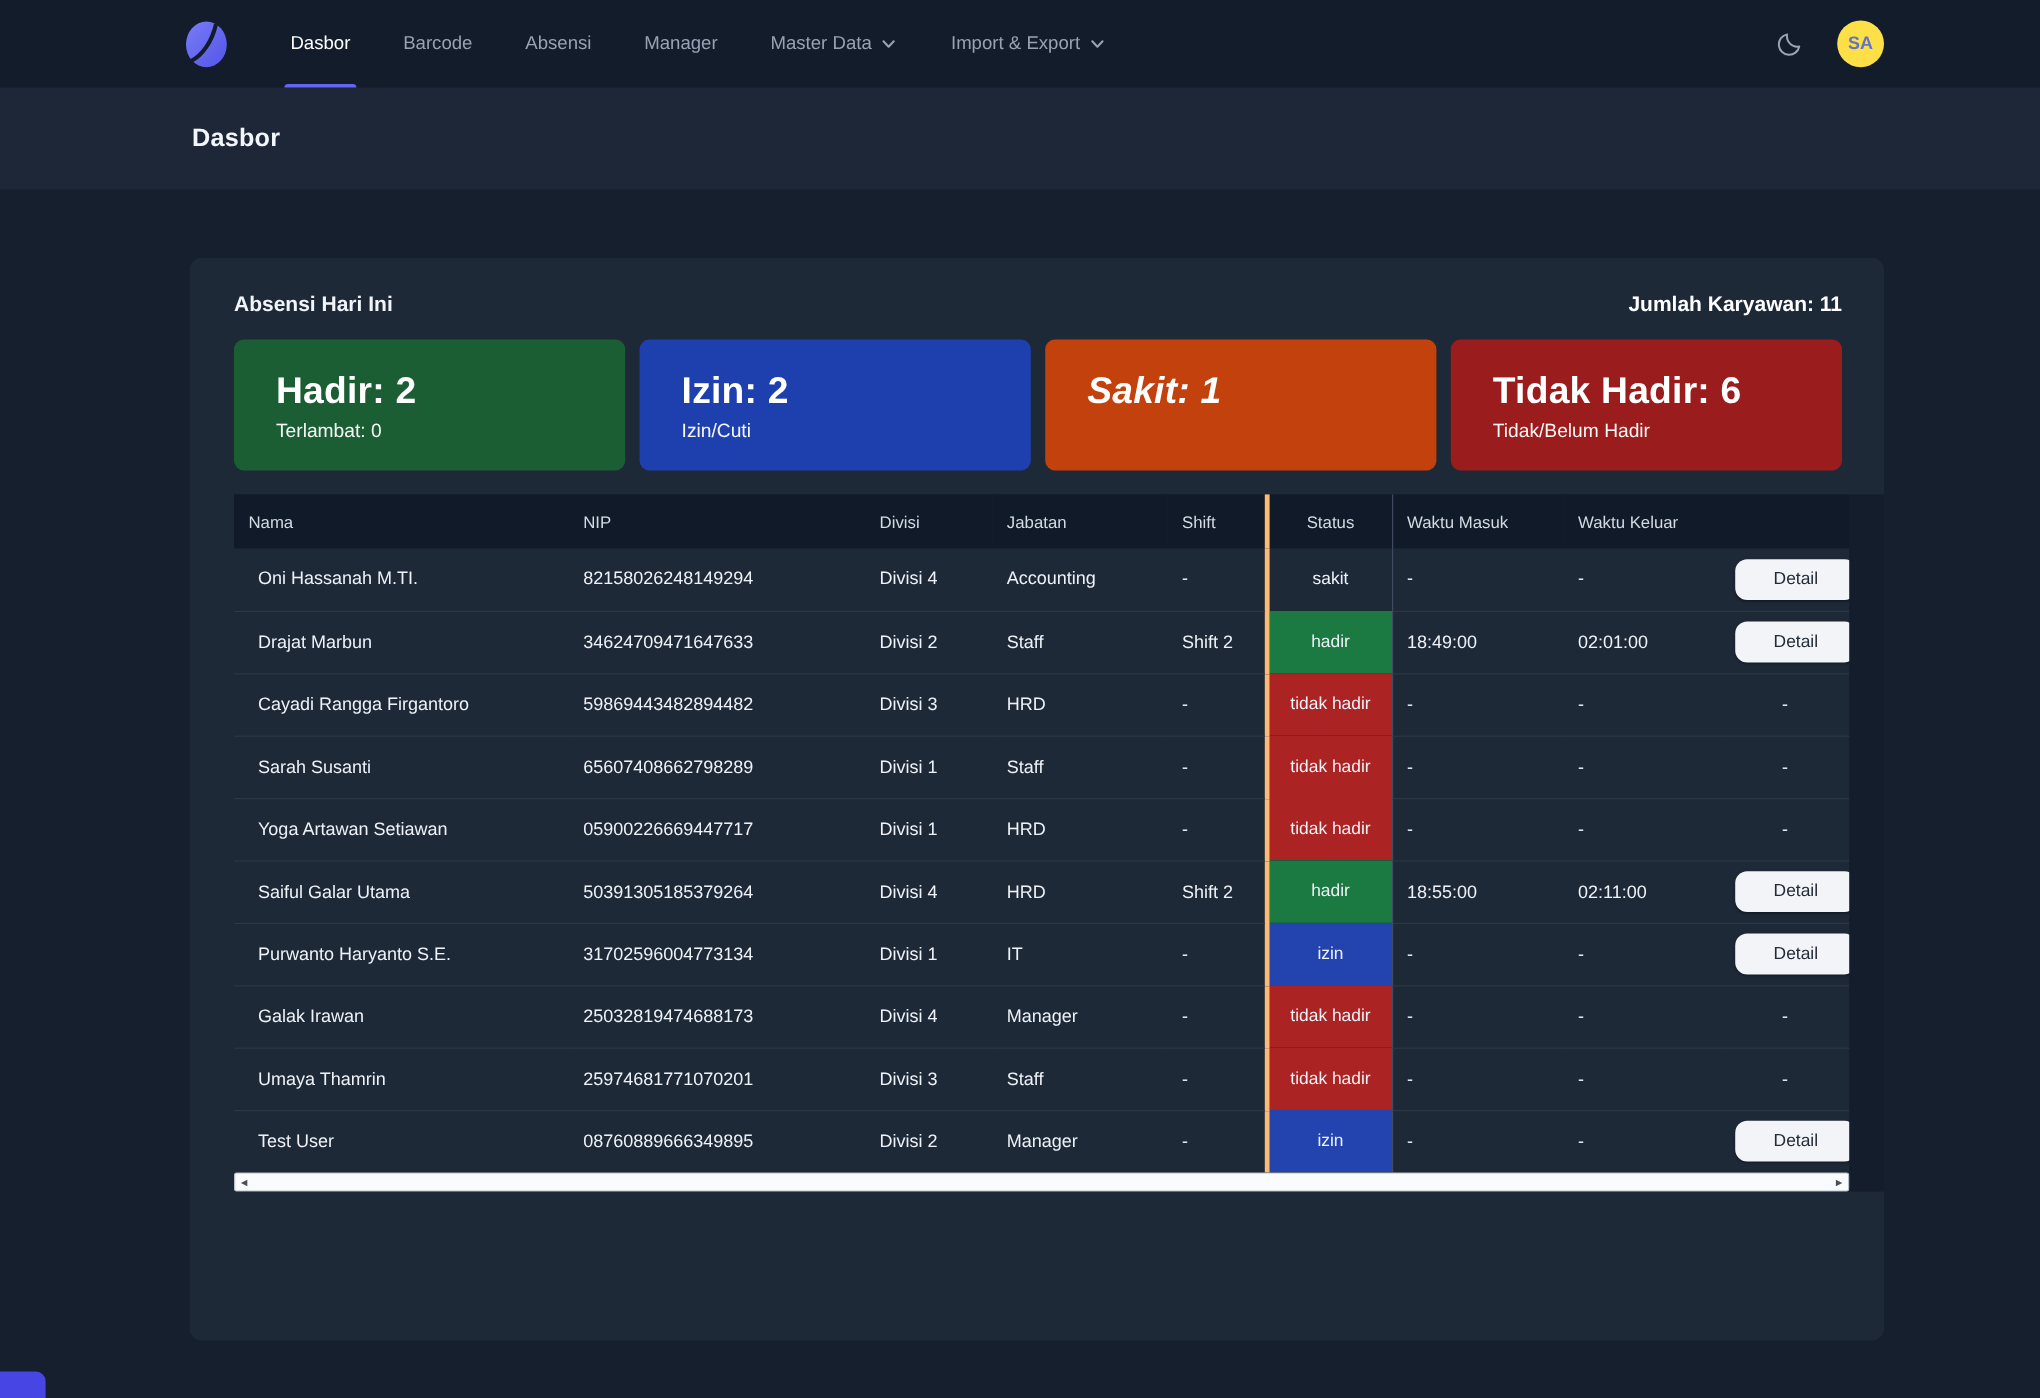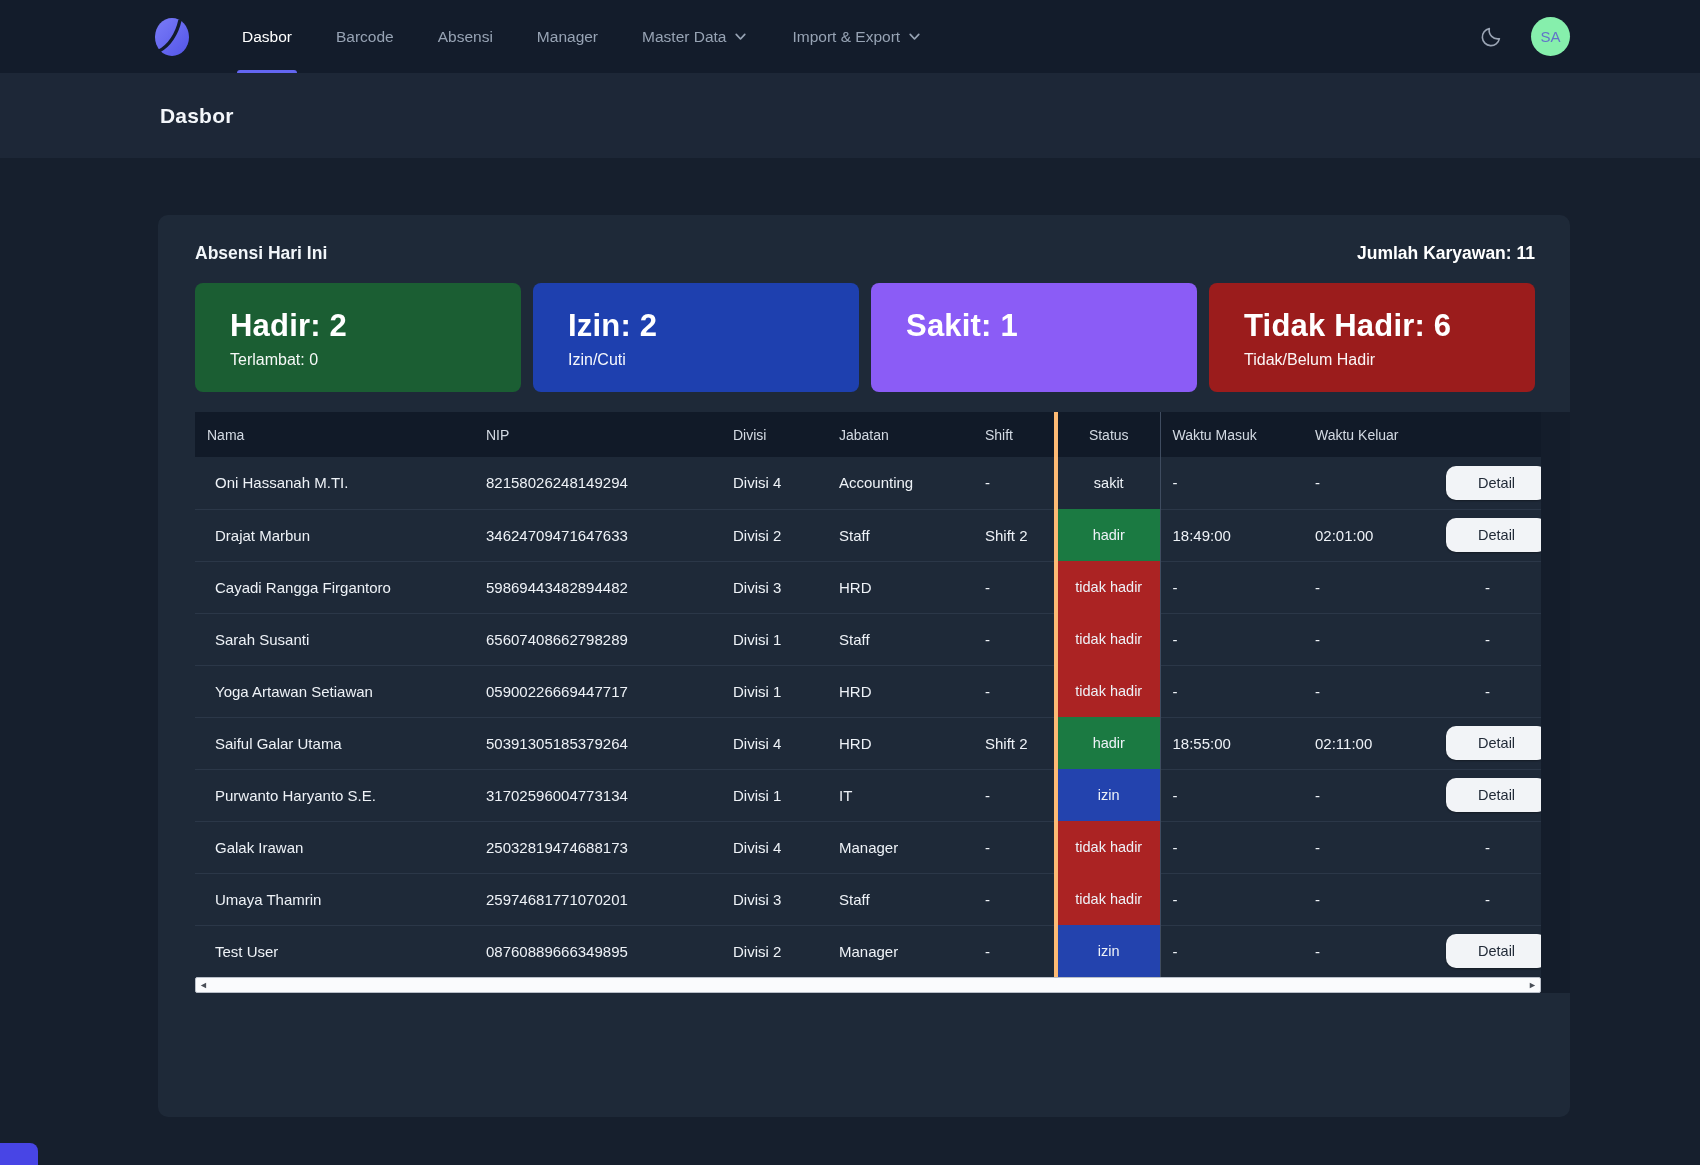--- a/index.html
+++ b/index.html
@@ -26,23 +26,23 @@
   }
   .nav-item.active { color:#ffffff; font-weight:500; }
   .nav-item.active::after {
     content:''; position:absolute; left:-5px; right:-5px; bottom:0;
     height:3px; background:#6366f1; border-radius:3px 3px 0 0;
   }
   .nav-right { margin-left:auto; display:flex; align-items:center; gap:28px; }
   .theme-btn { background:none; border:none; cursor:pointer; display:flex; align-items:center; }
   .avatar {
     width:39px; height:39px; border-radius:50%;
-    background:#86efac; color:#6273c9;
+    background:#fde047; color:#6273c9;
     display:flex; align-items:center; justify-content:center;
-    font-size:15px; font-weight:400; cursor:pointer;
+    font-size:15px; font-weight:700; cursor:pointer;
   }
   .chev { display:flex; align-items:center; }
 
   
   .page-head {
     height:85px; background:#1d2737;
     display:flex; align-items:center; padding:0 160px;
   }
   .page-head h1 { font-size:21px; font-weight:700; color:#f3f6fa; letter-spacing:.2px; }
 
@@ -186,21 +186,21 @@
 
     <div class="stats" id="stats">
         <div class="stat-card" style="background: rgb(27, 94, 51);">
           <div class="stat-title">Hadir: 2</div>
           <div class="stat-sub">Terlambat: 0</div>
         </div>
         <div class="stat-card" style="background: rgb(30, 64, 175);">
           <div class="stat-title">Izin: 2</div>
           <div class="stat-sub">Izin/Cuti</div>
         </div>
-        <div class="stat-card" style="background: #8b5cf6;">
+        <div class="stat-card" style="background: #c2410c; font-style: italic;">
           <div class="stat-title">Sakit: 1</div>
         </div>
         <div class="stat-card" style="background: rgb(155, 28, 28);">
           <div class="stat-title">Tidak Hadir: 6</div>
           <div class="stat-sub">Tidak/Belum Hadir</div>
         </div>
       </div>
 
     <div class="table-scroll-area">
       <table>

